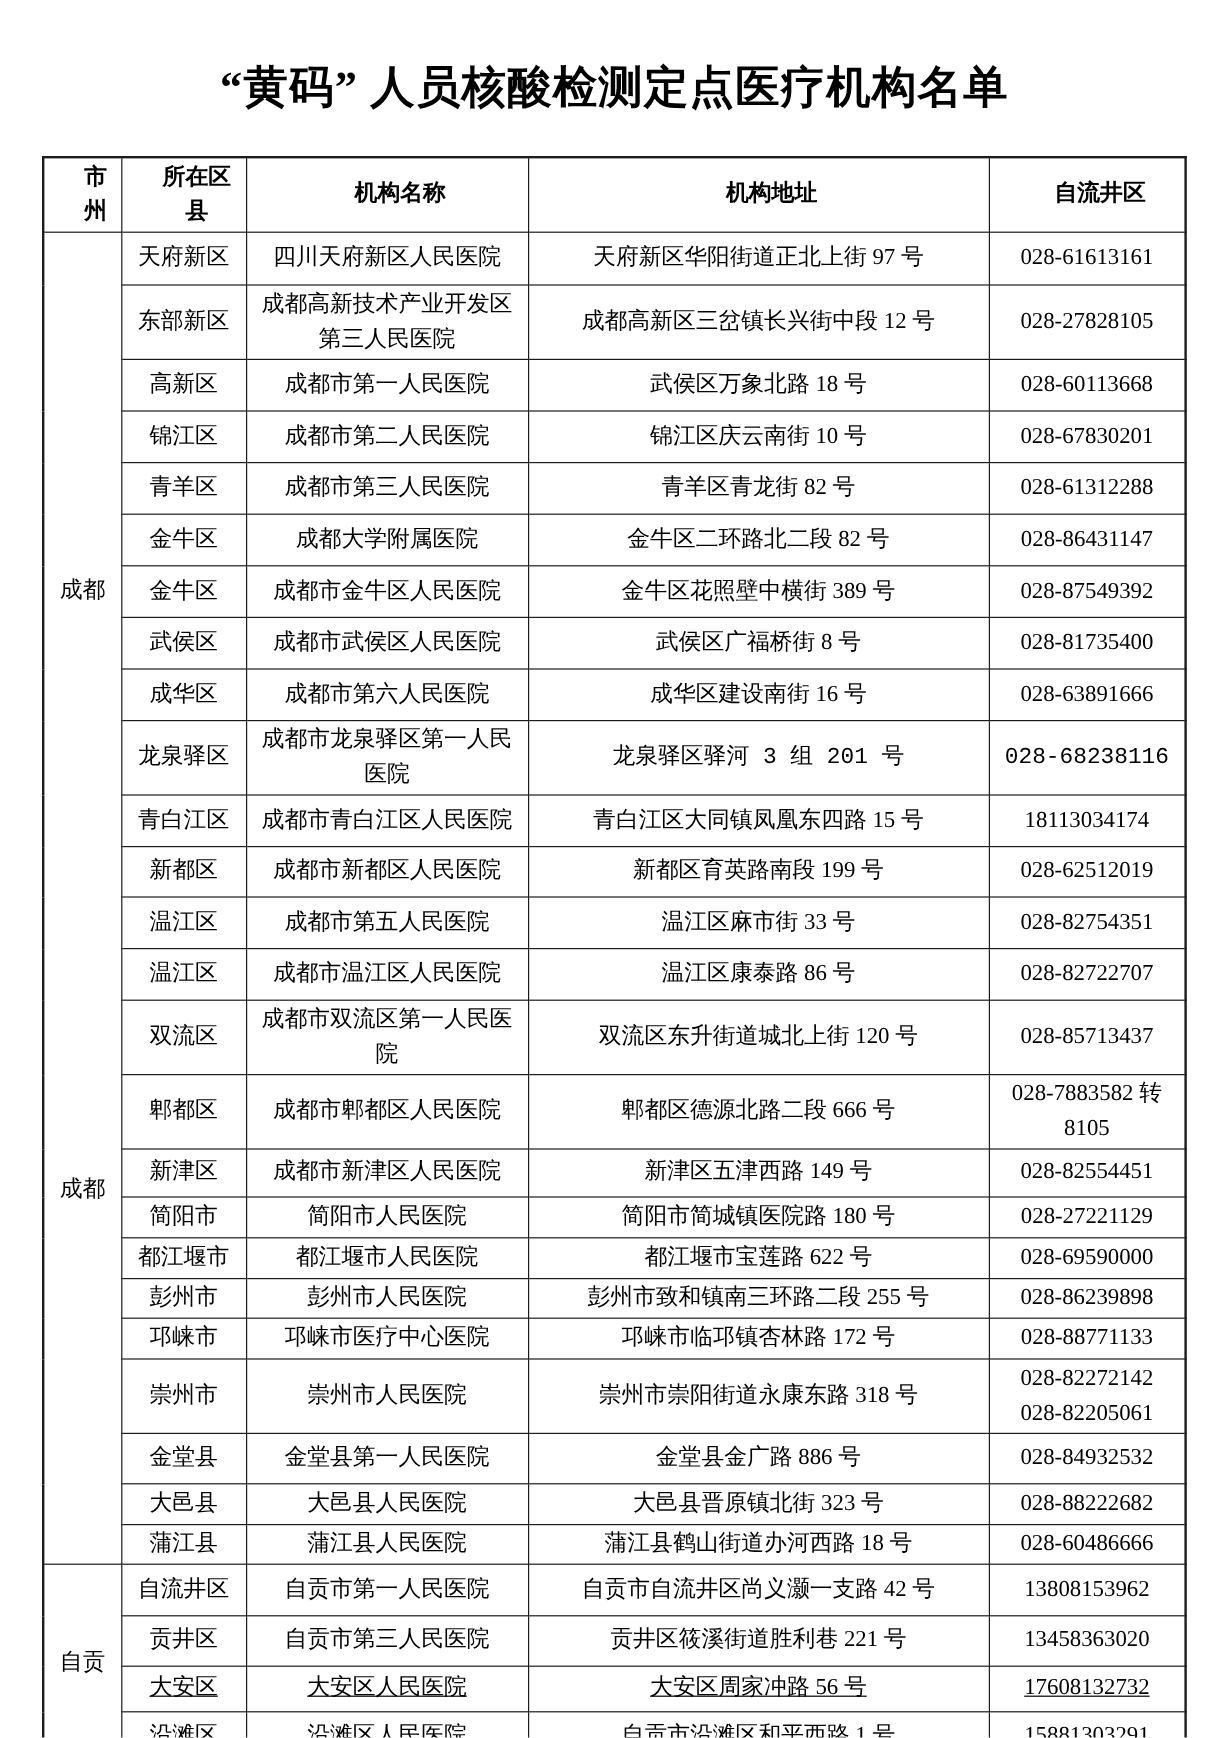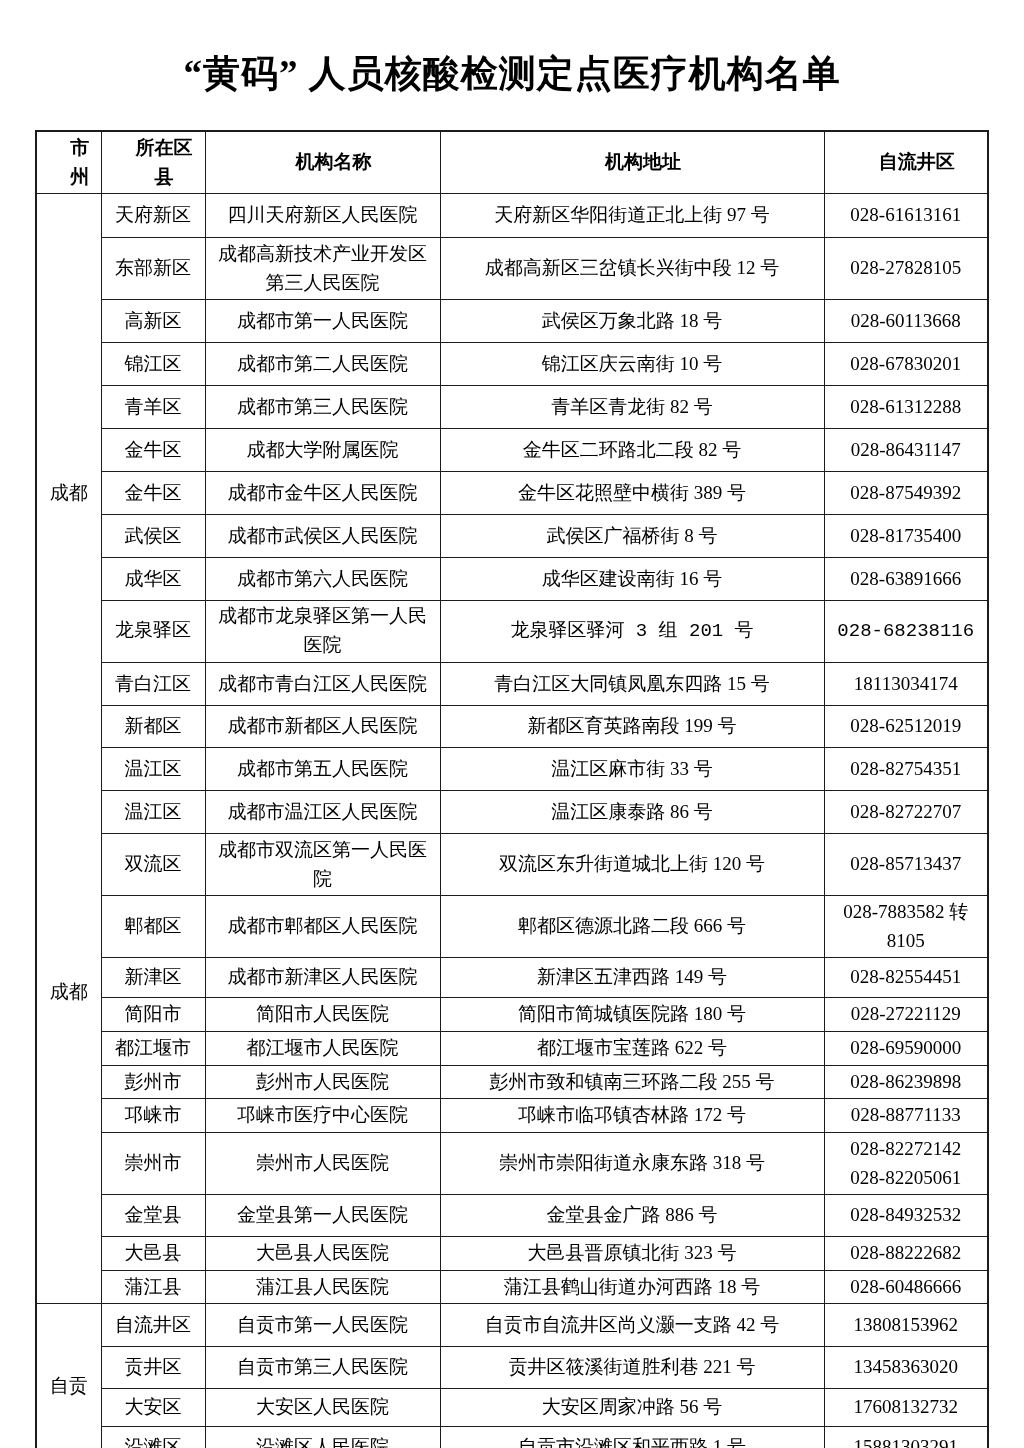--- a/index.html
+++ b/index.html
@@ -56,21 +56,21 @@
   .inst-table tbody tr:nth-child(17) { height: 40px; }
   .inst-table tbody tr:nth-child(18) { height: 34px; padding-left: 44px; }
   .inst-table tbody tr:nth-child(19) { height: 33px; }
   .inst-table tbody tr:nth-child(20) { height: 33px; margin-left: 34px; }
   .inst-table tbody tr:nth-child(21) { height: 34px; }
   .inst-table tbody tr:nth-child(22) { height: 60px; }
   .inst-table tbody tr:nth-child(23) { height: 42px; }
   .inst-table tbody tr:nth-child(24) { height: 33px; }
   .inst-table tbody tr:nth-child(25) { height: 33px; }
   .inst-table tbody tr:nth-child(27) { height: 42px; margin-left: 36px; }
-  .inst-table tbody tr:nth-child(28) { height: 38px; }
+  .inst-table tbody tr:nth-child(28) { height: 38px; text-decoration: underline; }
   .inst-table tbody tr:nth-child(29) { height: 42px; }
 
   
   td.city-cell { padding: 0; }
   td.city-cell-rel { position: relative; margin-left: 20px; }
   .city-label {
     display: block;
     position: absolute;
     left: 0;
     width: 100%;

